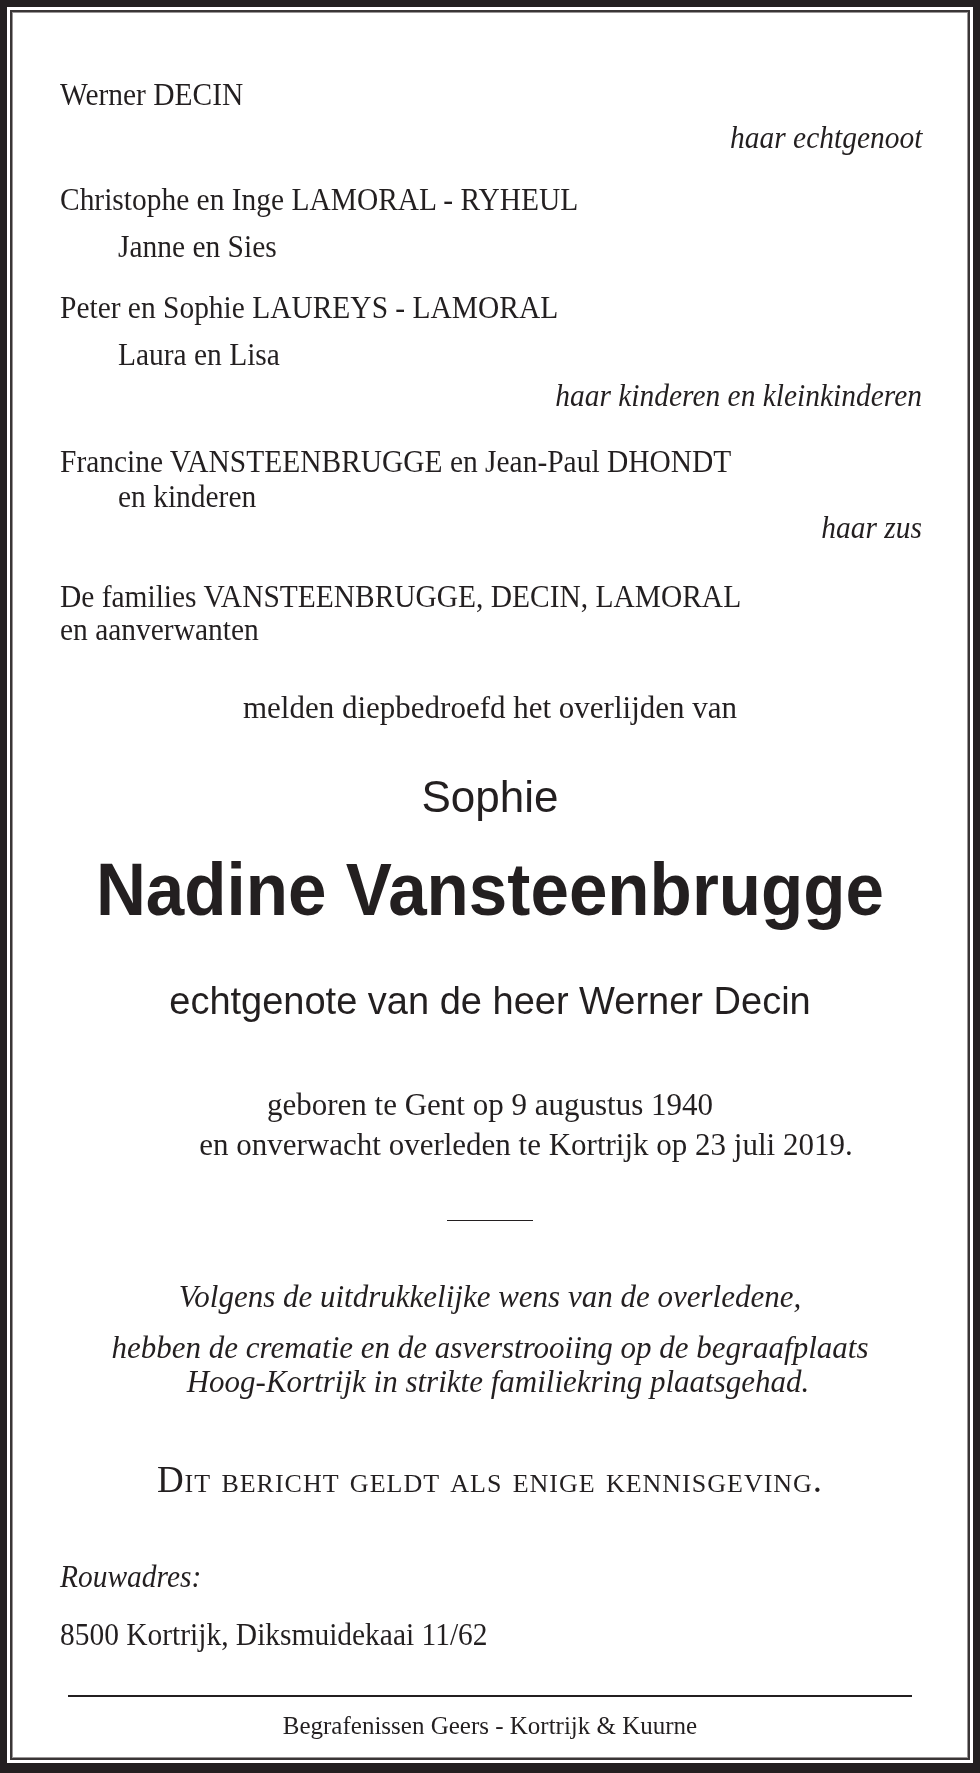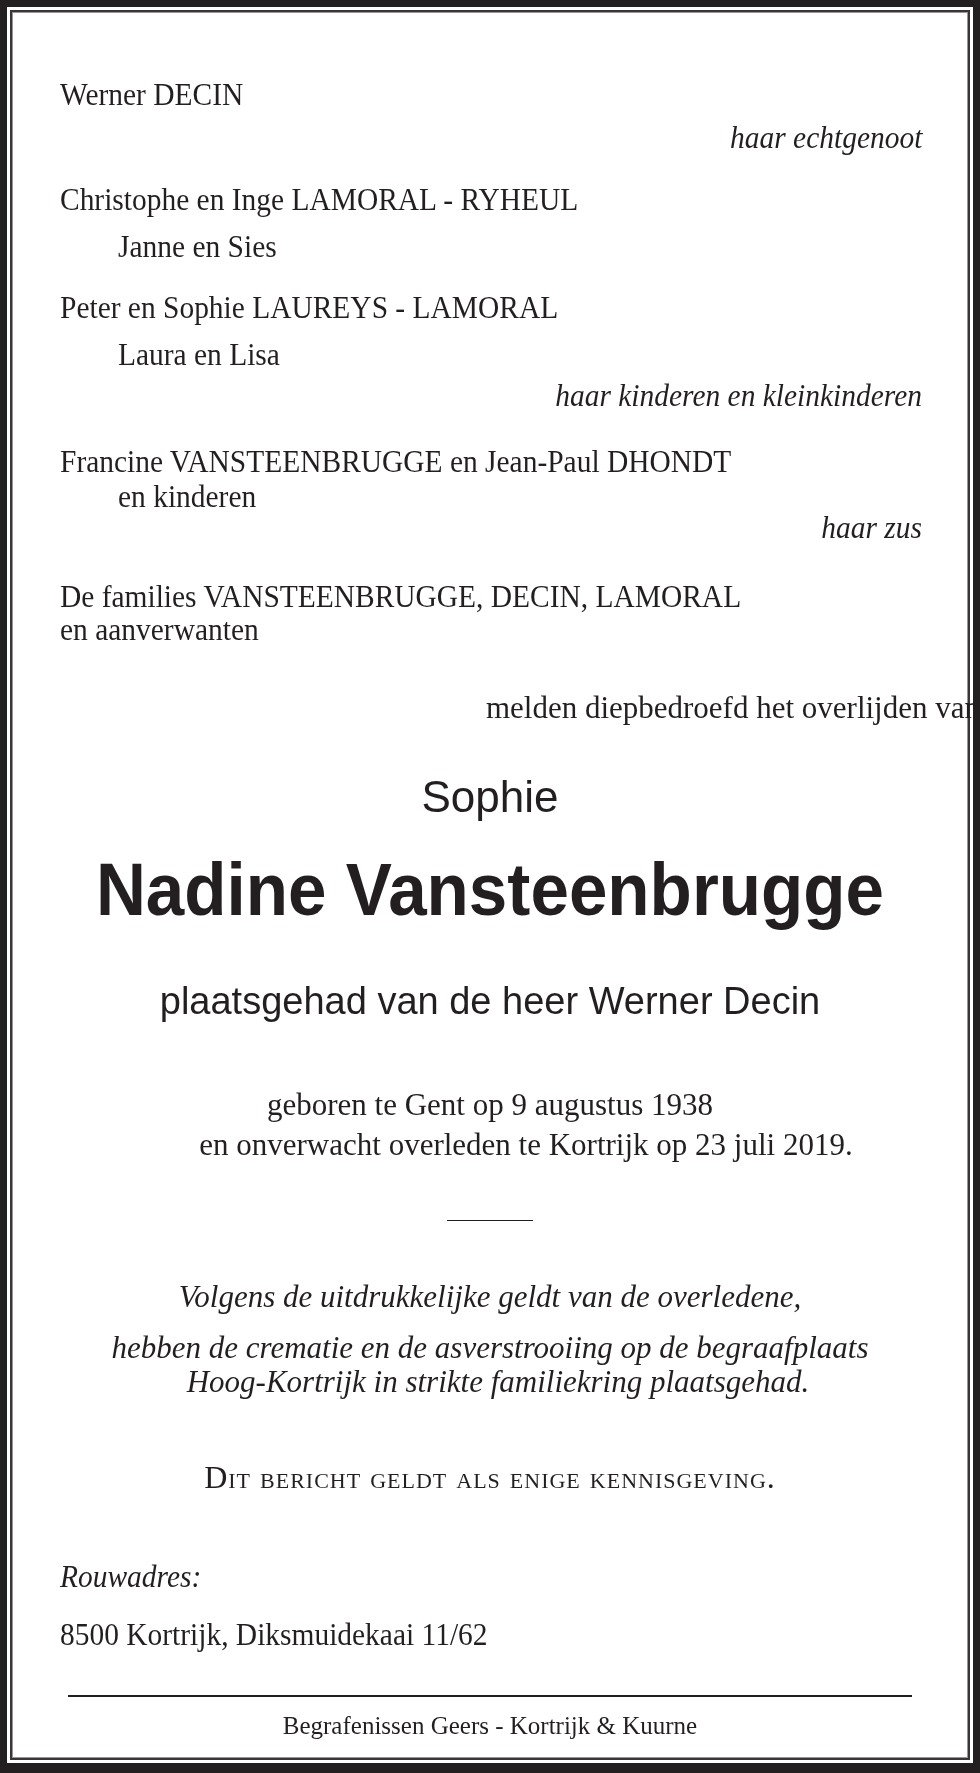--- a/index.html
+++ b/index.html
@@ -58,38 +58,38 @@
   <div class="line serif indent cond" style="top:339px;">Laura en Lisa</div>
   <div class="line serif it right cond" style="top:380px;">haar kinderen en kleinkinderen</div>
 
   <div class="line serif left cond" style="top:446px;">Francine VANSTEENBRUGGE en Jean-Paul DHONDT</div>
   <div class="line serif indent cond" style="top:481px;">en kinderen</div>
   <div class="line serif it right cond" style="top:512px;">haar zus</div>
 
   <div class="line serif left cond" style="top:581px;">De families VANSTEENBRUGGE, DECIN, LAMORAL</div>
   <div class="line serif left cond" style="top:614px;">en aanverwanten</div>
 
-  <div class="line serif center" style="top:692px;text-align:right;">melden diepbedroefd het overlijden van</div>
+  <div class="line serif center" style="top:692px;">melden diepbedroefd het overlijden van</div>
 
   <div class="line sans center" style="top:775px; font-size:44px;">Sophie</div>
 
   <div class="line sans center" style="top:853px; font-size:74px; font-weight:bold; transform:scaleX(0.935); transform-origin:center;">Nadine Vansteenbrugge</div>
 
-  <div class="line sans center" style="top:982px; font-size:38px;">plaatsgehad van de heer Werner Decin</div>
+  <div class="line sans center" style="top:982px; font-size:38px;">echtgenote van de heer Werner Decin</div>
 
-  <div class="line serif center" style="top:1089px;">geboren te Gent op 9 augustus 1938</div>
+  <div class="line serif center" style="top:1089px;">geboren te Gent op 9 augustus 1940</div>
   <div class="line serif center" style="top:1129px;margin-left:36px;">en onverwacht overleden te Kortrijk op 23 juli 2019.</div>
 
   <div class="rule-short"></div>
 
-  <div class="line serif it center" style="top:1281px;">Volgens de uitdrukkelijke geldt van de overledene,</div>
+  <div class="line serif it center" style="top:1281px;">Volgens de uitdrukkelijke wens van de overledene,</div>
   <div class="line serif it center" style="top:1324px;margin-top:8px;">hebben de crematie en de asverstrooiing op de begraafplaats</div>
   <div class="line serif it center" style="top:1366px;padding-left:8px;">Hoog-Kortrijk in strikte familiekring plaatsgehad.</div>
 
-  <div class="line serif center smallcaps" style="top:1461px; font-size:32px;">Dit bericht geldt als enige kennisgeving.</div>
+  <div class="line serif center smallcaps" style="top:1461px; font-size:37px;">Dit bericht geldt als enige kennisgeving.</div>
 
   <div class="line serif it left cond" style="top:1561px;">Rouwadres:</div>
   <div class="line serif left cond" style="top:1619px;">8500 Kortrijk, Diksmuidekaai 11/62</div>
 
   <div class="rule-long"></div>
 
   <div class="line serif center" style="top:1713px; font-size:25px;">Begrafenissen Geers - Kortrijk &amp; Kuurne</div>
 </div>
 
 </body></html>

